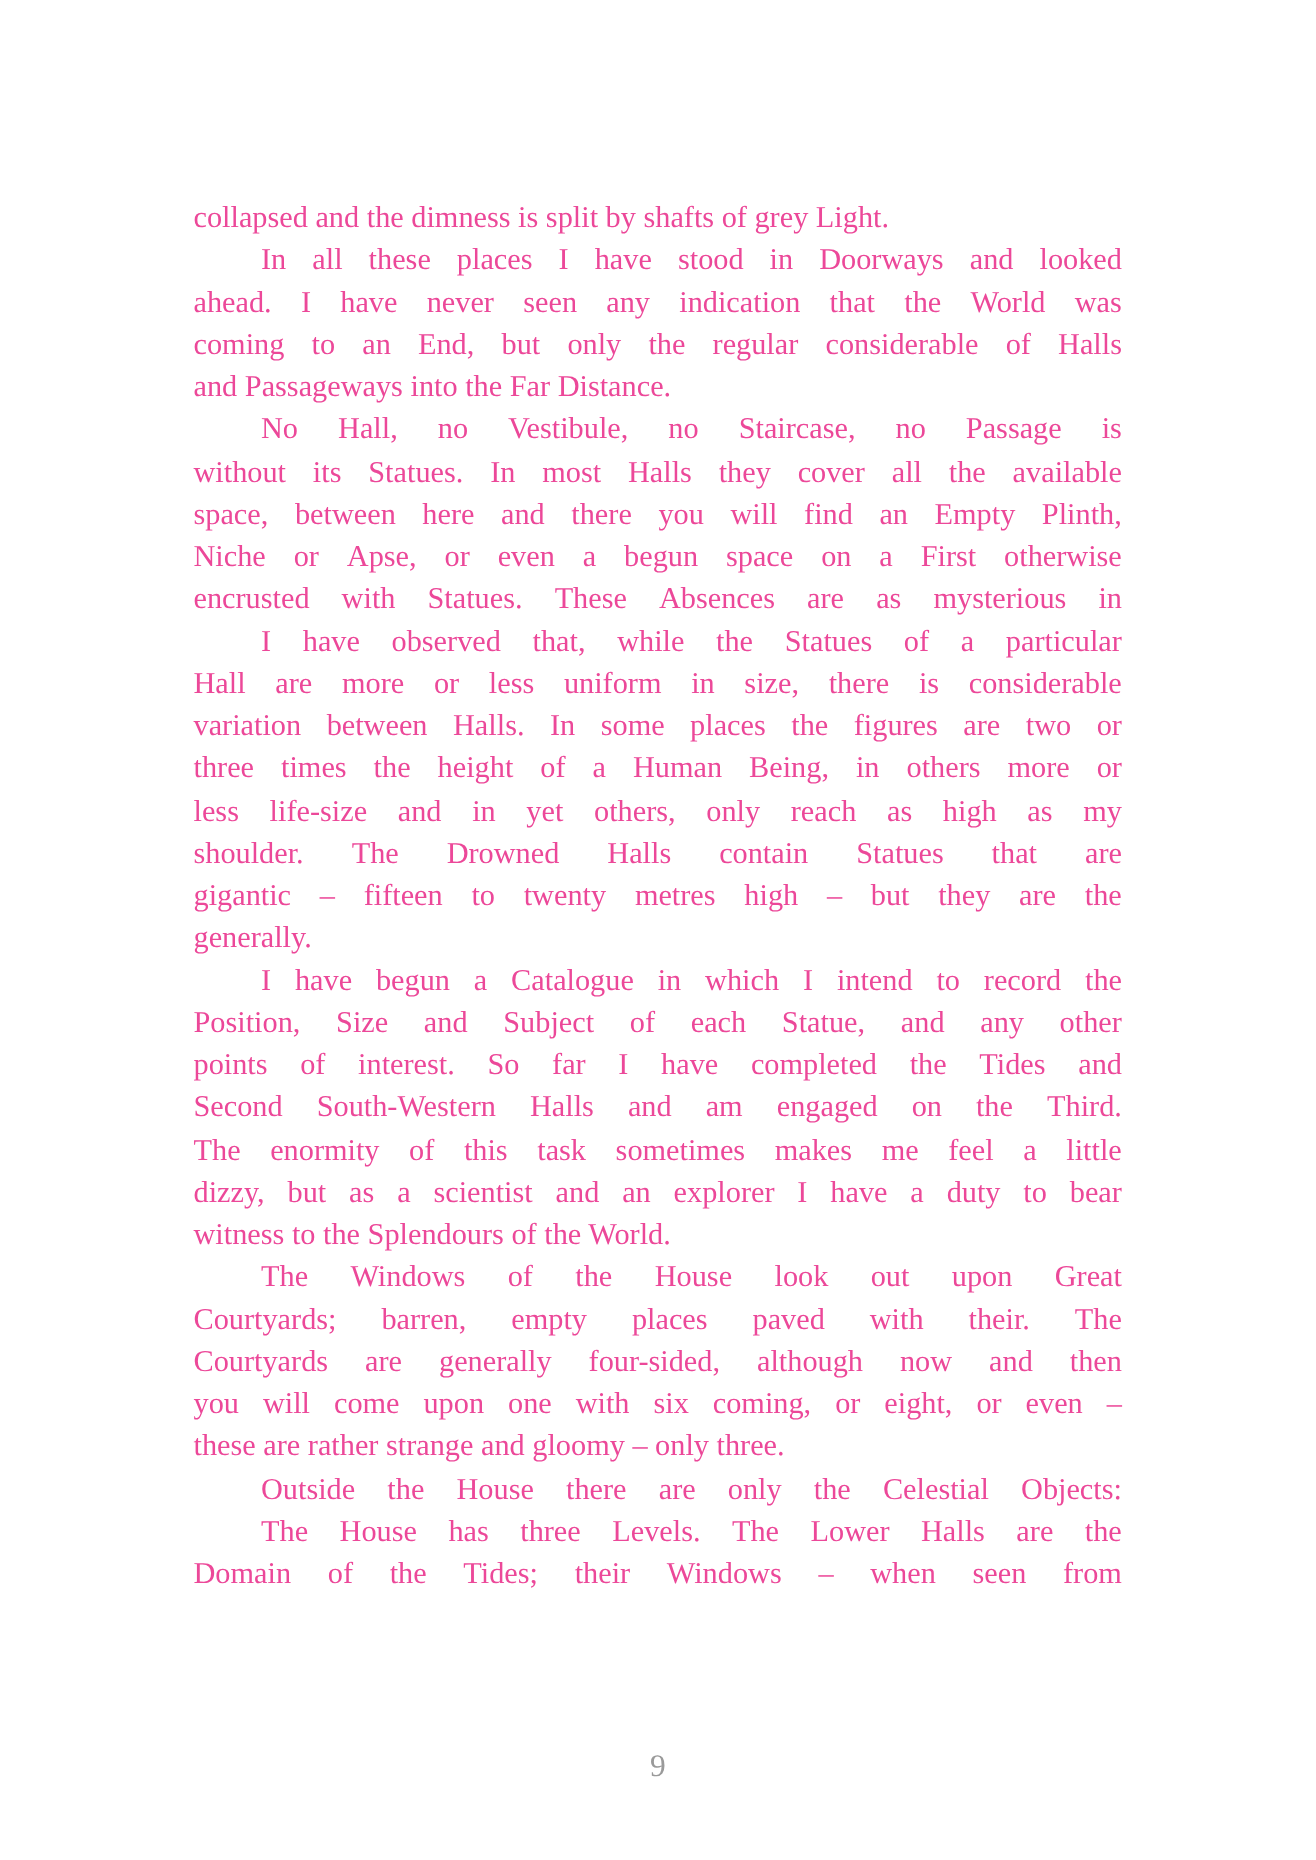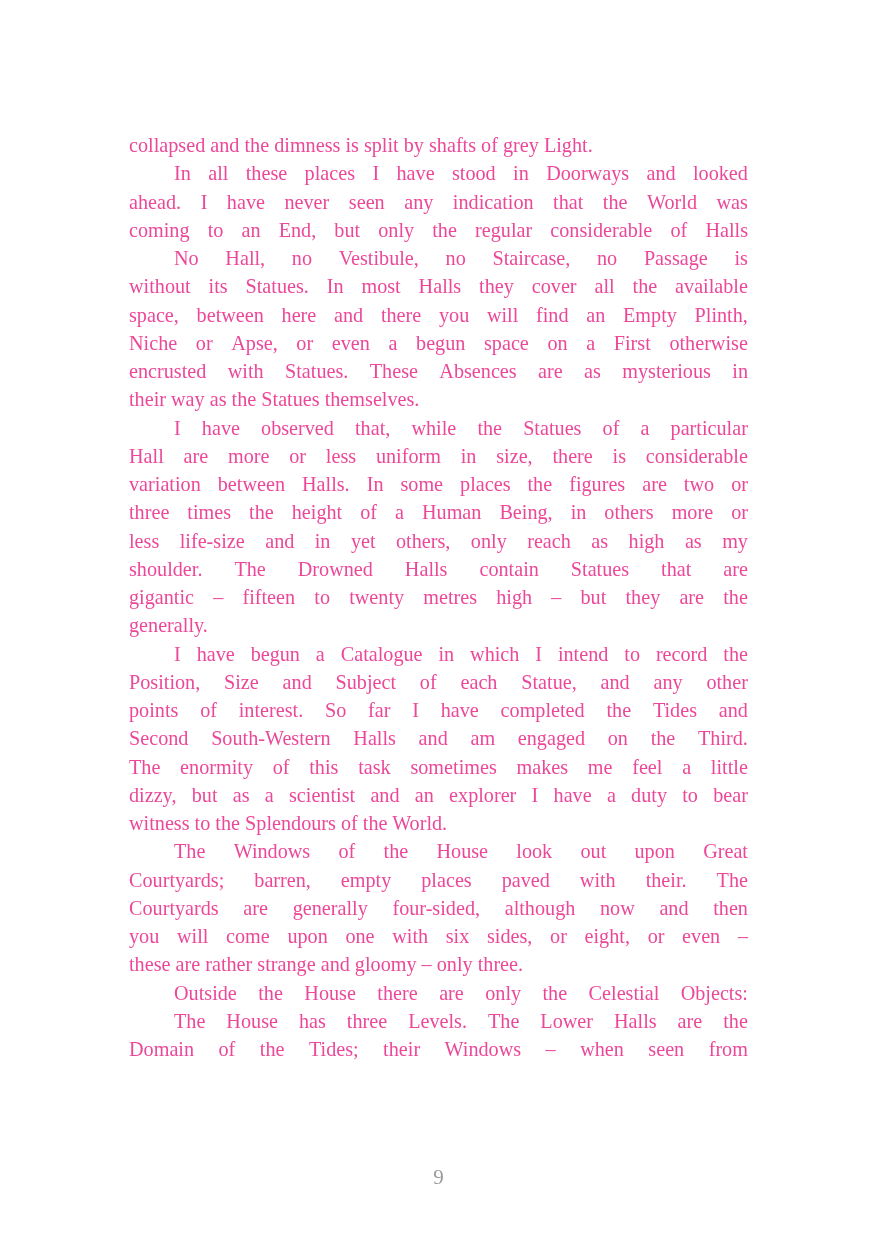--- a/index.html
+++ b/index.html
@@ -126,20 +126,21 @@
           <span class="w">an</span>
           <span class="w">End,</span>
           <span class="w">but</span>
           <span class="w">only</span>
           <span class="w">the</span>
           <span class="w">regular</span>
           <span class="w">considerable</span>
           <span class="w">of</span>
           <span class="w">Halls</span>
         </span>
+        <span class="line flush">and Passageways into the Far Distance.</span>
       </p>
       <p class="para">
         <span class="line justify indent">
           <span class="w">No</span>
           <span class="w">Hall,</span>
           <span class="w">no</span>
           <span class="w">Vestibule,</span>
           <span class="w">no</span>
           <span class="w">Staircase,</span>
           <span class="w">no</span>
@@ -190,21 +191,20 @@
           <span class="w">encrusted</span>
           <span class="w">with</span>
           <span class="w">Statues.</span>
           <span class="w">These</span>
           <span class="w">Absences</span>
           <span class="w">are</span>
           <span class="w">as</span>
           <span class="w">mysterious</span>
           <span class="w">in</span>
         </span>
-        <span class="line flush">their way as the Statues themselves.</span>
       </p>
       <p class="para">
         <span class="line justify indent">
           <span class="w">I</span>
           <span class="w">have</span>
           <span class="w">observed</span>
           <span class="w">that,</span>
           <span class="w">while</span>
           <span class="w">the</span>
           <span class="w">Statues</span>
@@ -407,21 +407,21 @@
           <span class="w">then</span>
         </span>
         <span class="line justify">
           <span class="w">you</span>
           <span class="w">will</span>
           <span class="w">come</span>
           <span class="w">upon</span>
           <span class="w">one</span>
           <span class="w">with</span>
           <span class="w">six</span>
-          <span class="w">sides,</span>
+          <span class="w">coming,</span>
           <span class="w">or</span>
           <span class="w">eight,</span>
           <span class="w">or</span>
           <span class="w">even</span>
           <span class="w">–</span>
         </span>
         <span class="line flush">these are rather strange and gloomy – only three.</span>
       </p>
       <p class="para">
         <span class="line justify indent">

